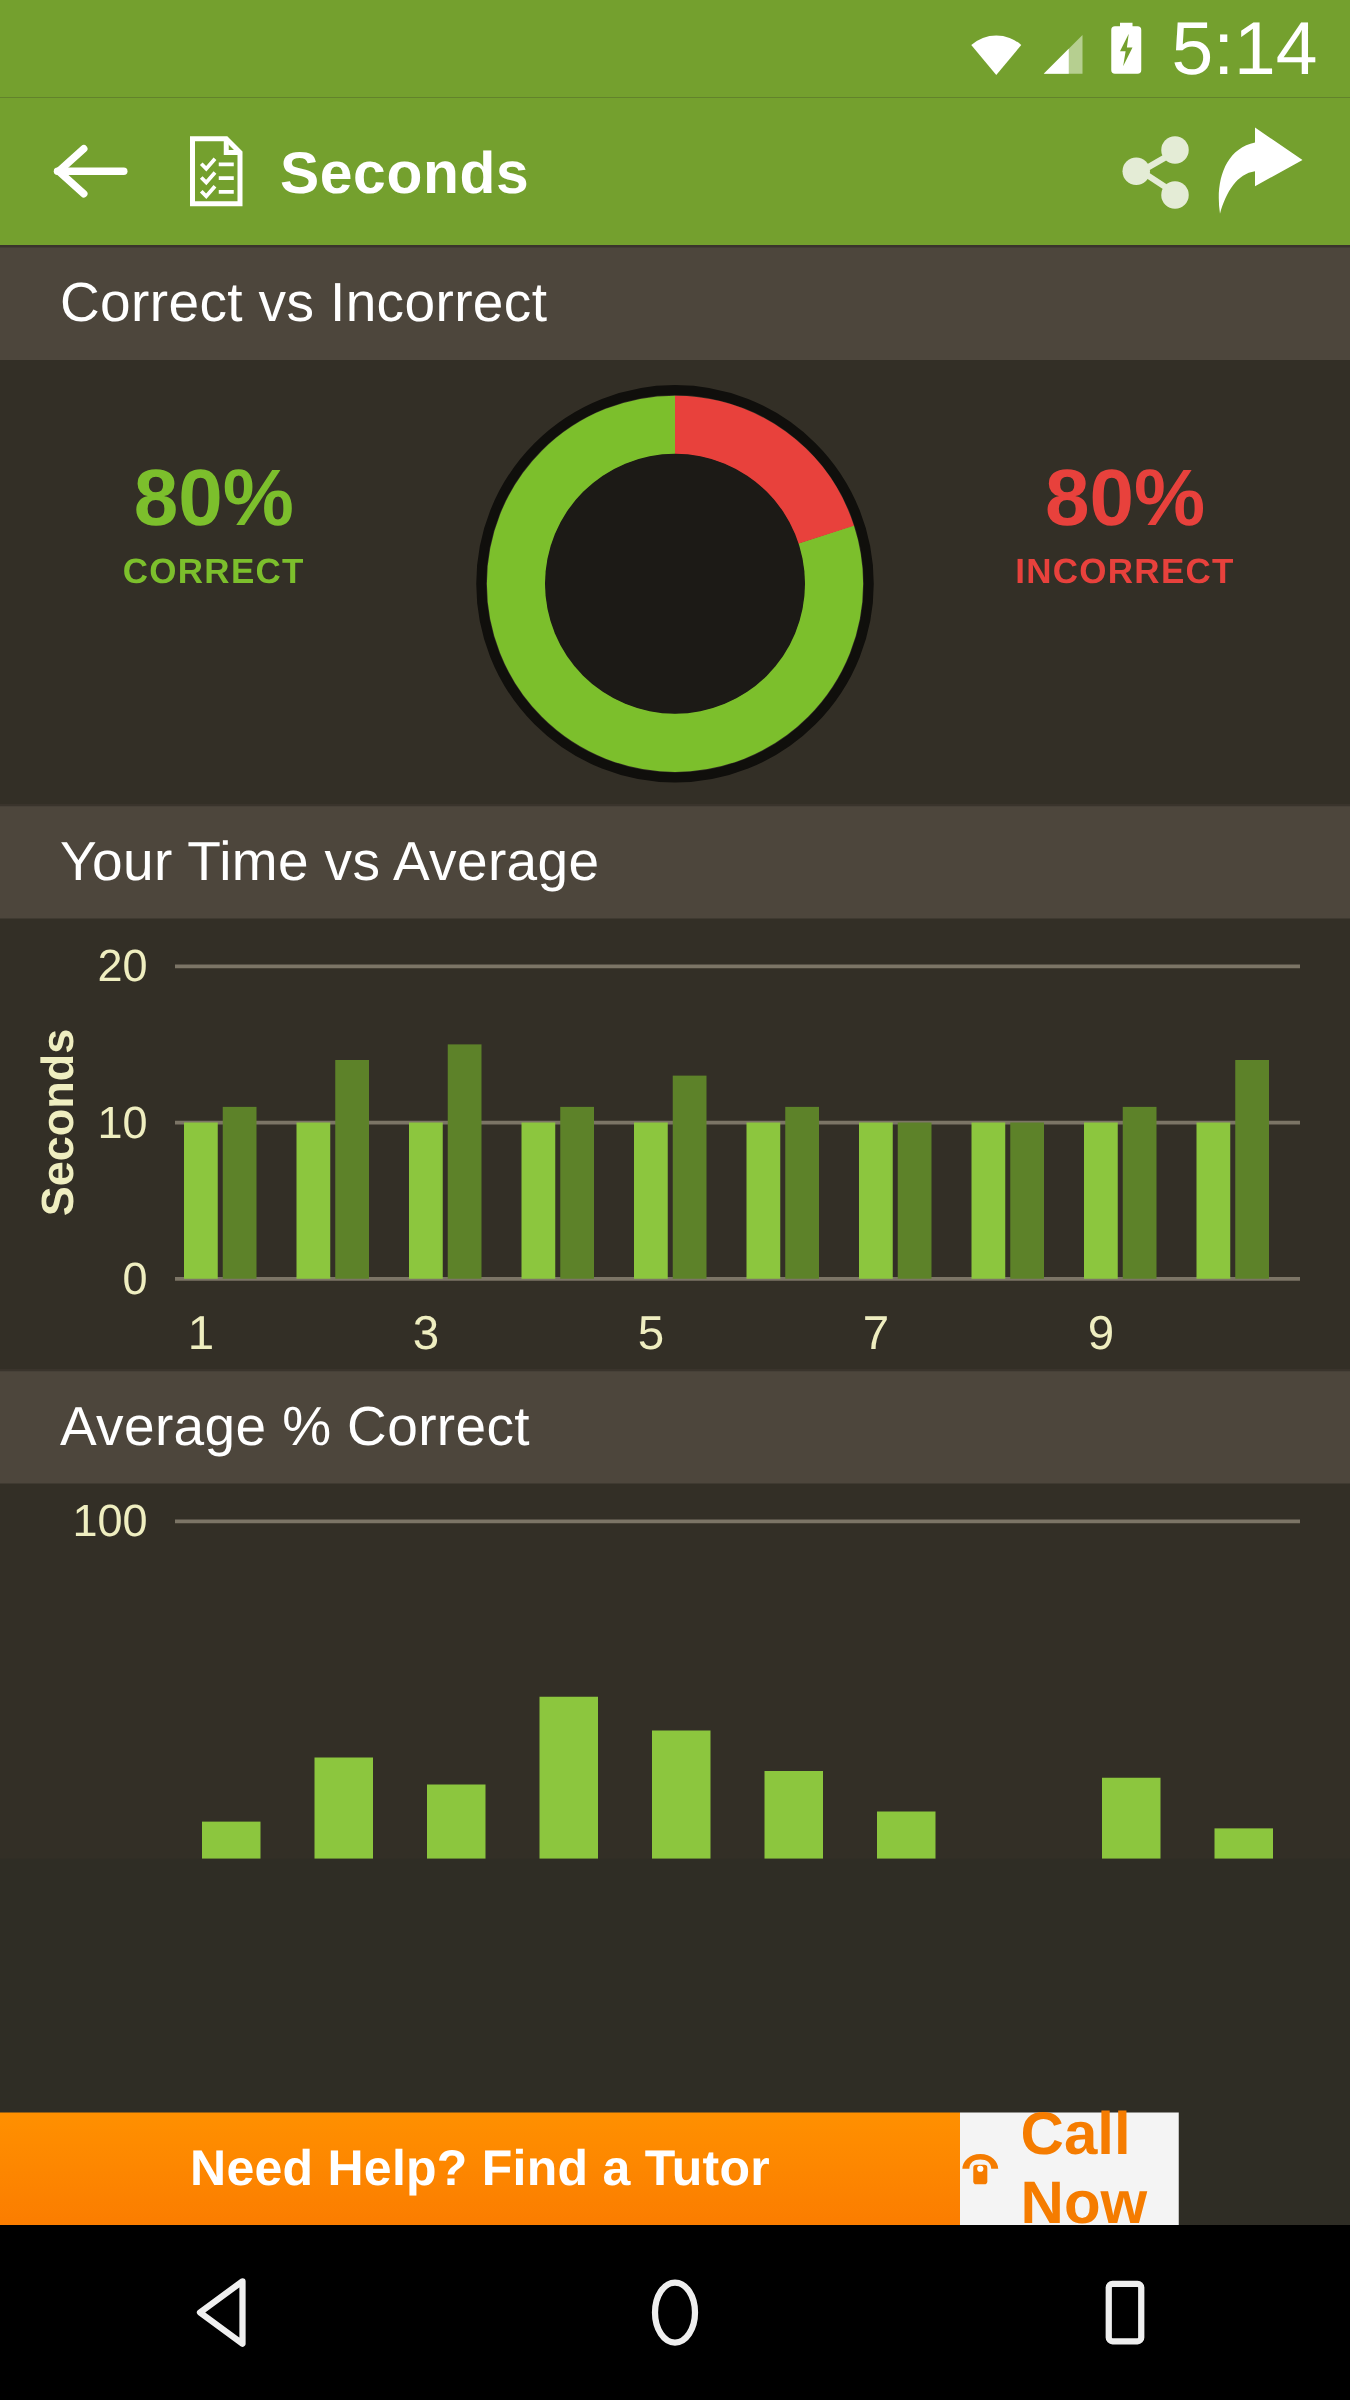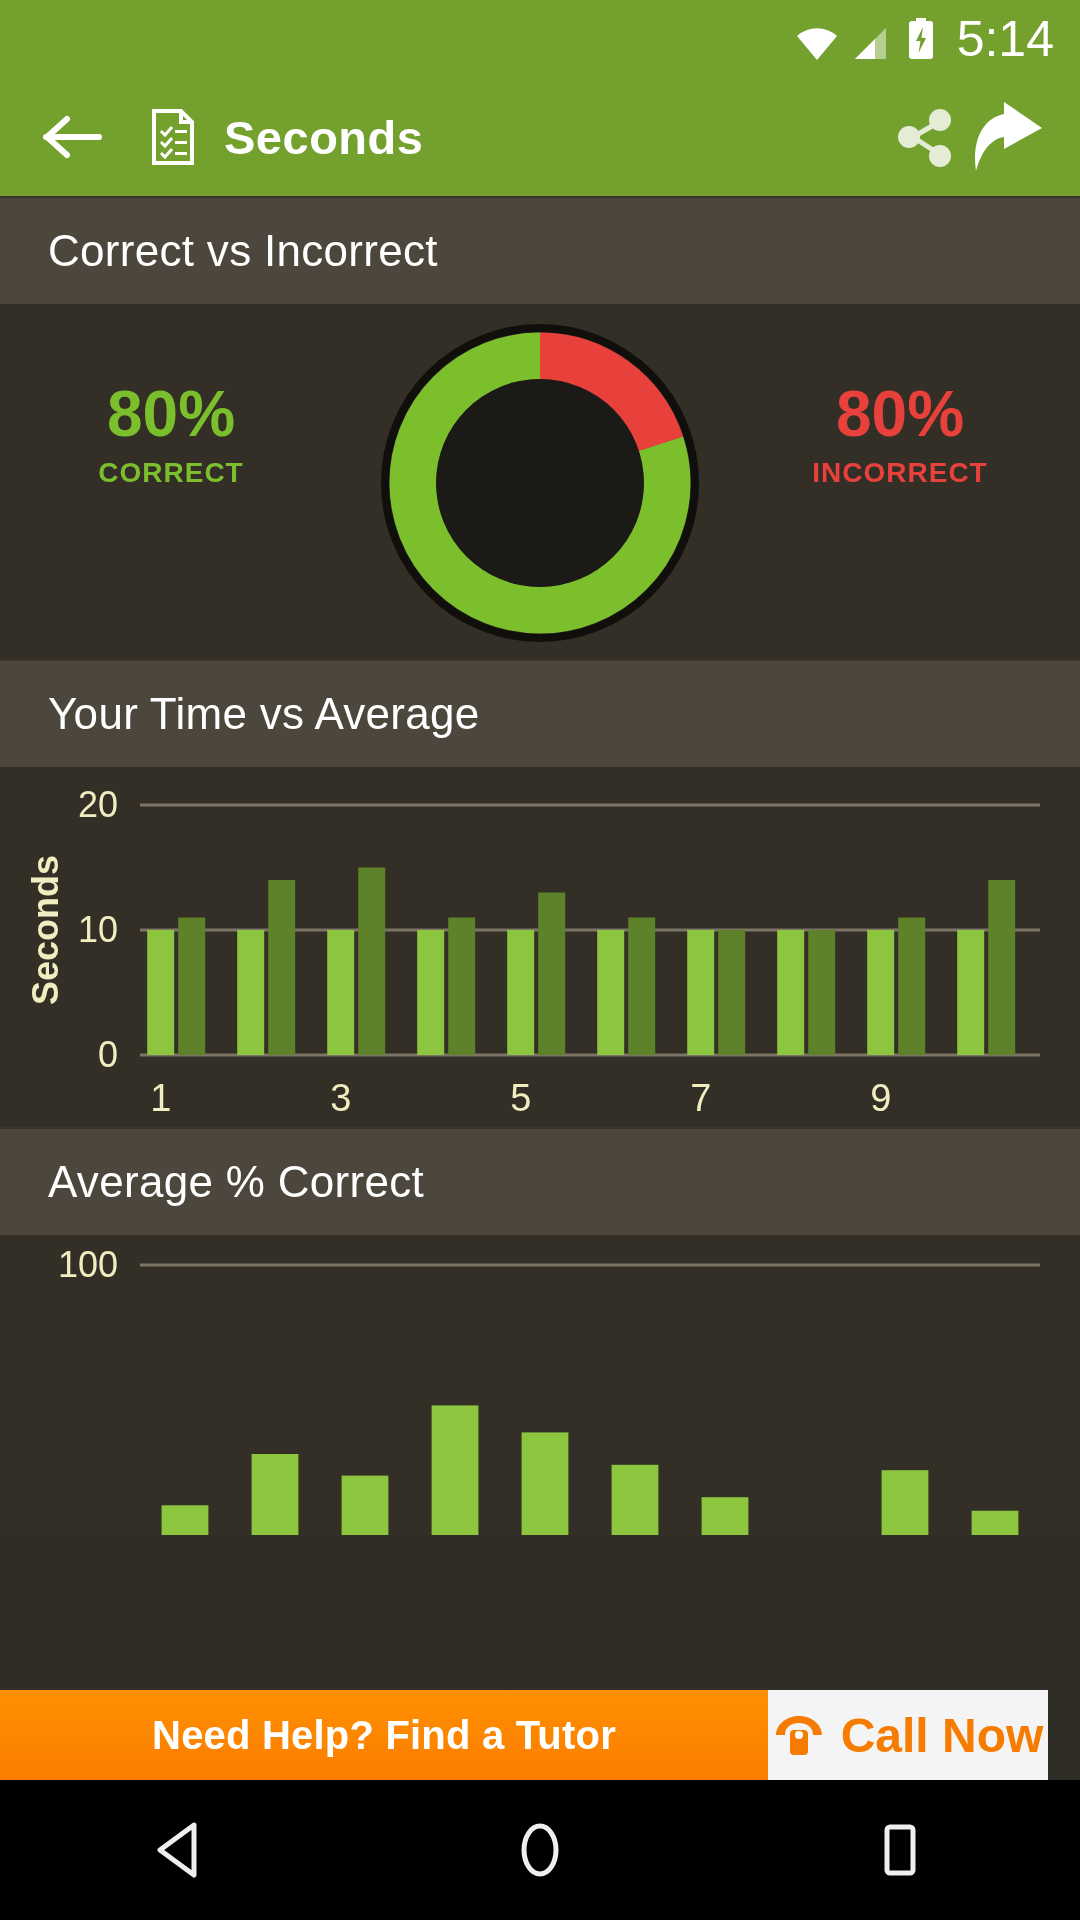--- a/index.html
+++ b/index.html
@@ -12,41 +12,41 @@
   #screen { position:relative; width:1080px; height:1920px; background:#2f2d25; }
 
   
   .statusbar{
     height:78px; background:#74a02e;
     display:flex; align-items:center; justify-content:flex-end;
     padding-right:26px; gap:16px;
   }
   .sb-icons{ display:flex; align-items:flex-end; gap:14px; }
   .sb-clock{
-    color:#fff; font-size:50px; font-weight:400; letter-spacing:0px;
+    color:#fff; font-size:60px; font-weight:400; letter-spacing:0px;
     line-height:1; margin-left:6px; font-family:"Liberation Sans", sans-serif;
   }
 
   
   .appbar{
     height:118px; background:#74a02e;
     display:flex; align-items:center; padding:0 30px 0 40px;
   }
   .appbar .back{ width:66px; height:66px; display:flex; align-items:center; justify-content:center; }
   .appbar .titleicon{ margin-left:42px; width:50px; height:58px; display:flex; align-items:center; justify-content:center; }
   .appbar .title{
     color:#fff; font-size:47px; font-weight:bold; margin-left:26px;
     letter-spacing:0.5px;
   }
   .appbar .spacer{ flex:1; }
   .appbar .act{ width:84px; height:84px; display:flex; align-items:center; justify-content:center; }
 
   
   .sect-head{
-    background:#4d463c; height:108px;
+    background:#4d463c; height:92px;
     display:flex; align-items:center; padding-left:48px;
     border-top:2px solid #3a342c;
   }
   .sect-head .lbl{ color:#ffffff; font-size:44px; font-weight:400; letter-spacing:0.3px; }
 
   
   .donut-panel{
     position:relative; height:355px; background:#332f26;
     display:flex; align-items:center; justify-content:center;
   }
@@ -60,21 +60,21 @@
   .donut-wrap svg{ display:block; }
 
   
   .chart-panel{ background:#332f26; position:relative; }
   #timeChart{ height:360px; }
   #pctChart{ height:300px; }
   .chart-panel svg{ display:block; width:100%; height:100%; }
 
   
   .adbar{
-    position:absolute; left:0; bottom:140px; width:1048px; height:90px;
+    position:absolute; left:0; bottom:140px; width:943px; height:90px;
     display:flex; align-items:stretch;
   }
   .ad-left{
     flex:0 0 768px; background:linear-gradient(#ff9000,#fb7d00);
     display:flex; align-items:center; justify-content:center;
   }
   .ad-left .txt{ color:#fff; font-size:40px; font-weight:bold; letter-spacing:0.2px; }
   .ad-right{
     flex:1; background:#f4f4f4;
     display:flex; align-items:center; justify-content:center; gap:16px;

